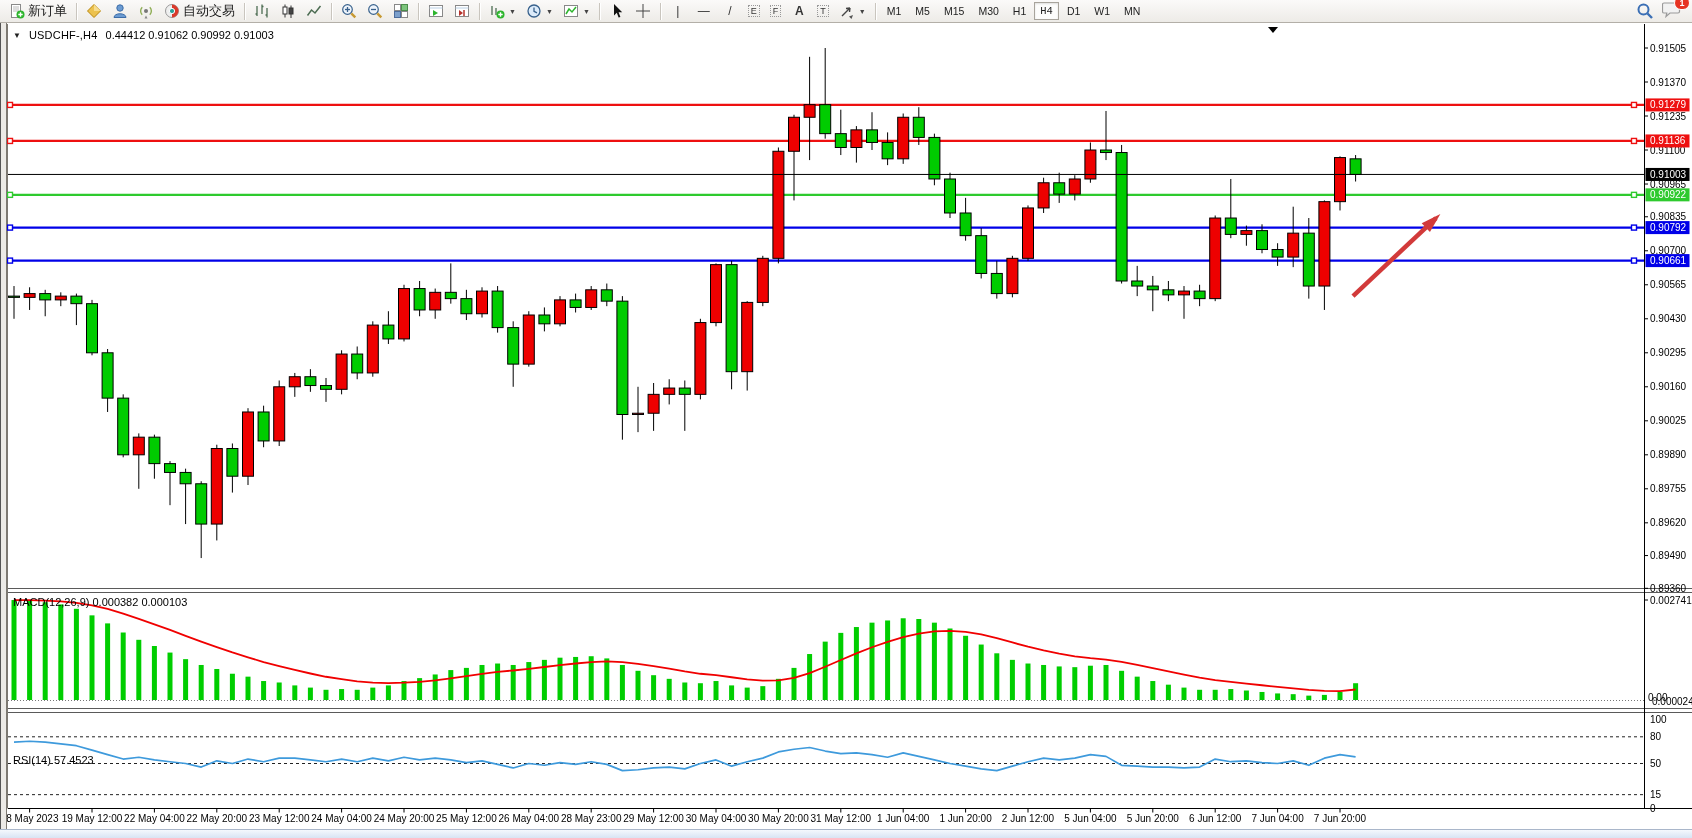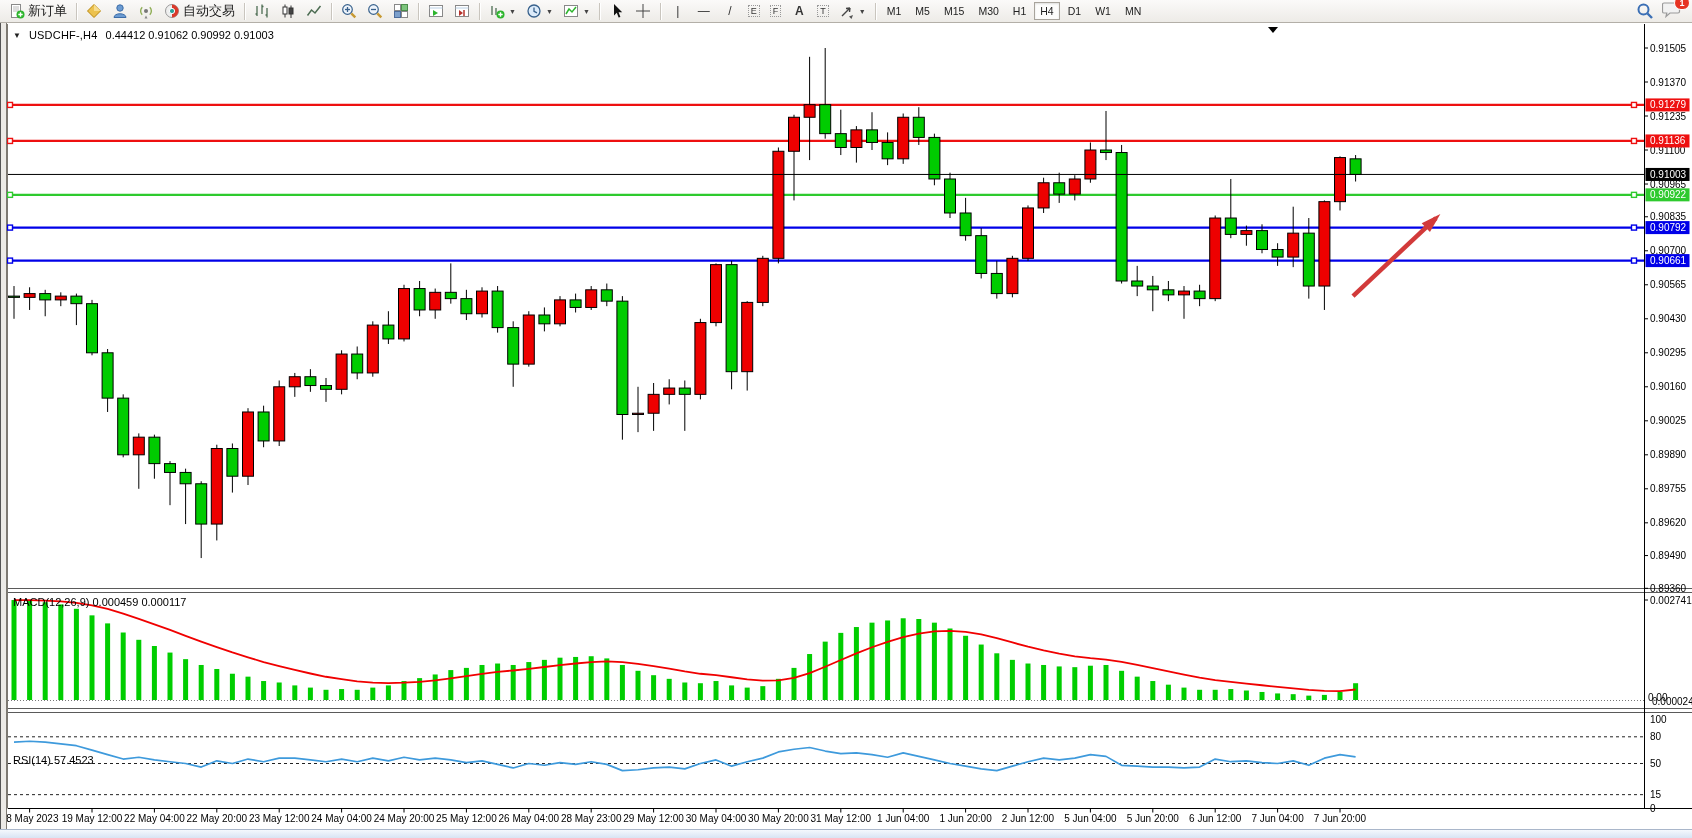--- a/index.html
+++ b/index.html
@@ -9,21 +9,21 @@
   .toolbar{position:absolute;left:0;top:0;width:1692px;height:23px;display:flex;align-items:center;
     background:linear-gradient(#fbfaf9,#edebe7);border-bottom:1px solid #b3afa8;padding-left:4px;box-sizing:border-box;z-index:5;}
   .tb-btn{display:flex;align-items:center;gap:3px;padding:1px 4px;height:20px;border:1px solid transparent;border-radius:2px;}
   .tb-lab{font-size:13px;color:#1a1a1a;white-space:nowrap;text-align:center;}
   .sep{width:1px;height:17px;background:#c9c5be;margin:0 4px;box-shadow:1px 0 0 #fff;}
   .caret{font-size:7px;color:#444;margin-left:1px;}
   .glyph{font-size:12px;color:#333;width:16px;text-align:center;display:inline-block;font-weight:bold;}
   .glyph.thin{font-weight:normal;}
   .dotbox{border:1px dotted #999;font-size:9px;padding:0 2px;color:#333;}
   .tf{font-size:10.5px;color:#222;padding:2px 5px;margin:3px 1px;border:1px solid transparent;}
-  .tf.active{background:#fdfdfc;border:1px solid #a8a49c;box-shadow:inset 0 1px 2px rgba(0,0,0,.12);}
+  .tf.active{background:#fdfdfc;border:1px solid #a8a49c;box-shadow:inset 0 1px 2px rgba(0,0,0,.12);font-family:Liberation Mono, monospace;}
   .tb-right{margin-left:auto;margin-right:10px;display:flex;align-items:center;gap:8px;}
   .chatwrap{position:relative;}
   .badge{position:absolute;top:-4px;right:-8px;background:#e63222;color:#fff;font-size:9px;font-weight:bold;
     border-radius:8px;padding:1px 4.5px;border:1px solid #fff;}
   
   .left-edge{position:absolute;left:0;top:23px;width:7px;height:806px;background:#eceae6;border-right:1px solid #7d7972;border-left:1px solid #555;box-sizing:border-box;}
   #chart-svg{position:absolute;left:0;top:0;}
   .chart-title{position:absolute;left:13px;top:29px;font-size:11px;color:#000;display:flex;gap:8px;align-items:center;z-index:3;}
   .chart-title .tri{font-size:8px;color:#222;}
   .ind-label{position:absolute;left:13px;font-size:11px;color:#000;z-index:3;}
@@ -687,17 +687,17 @@
         <span class="badge">1</span>
       </span>
     </div>
   </div>
 
   <div class="chart-title">
     <span class="tri">▼</span>
     <span style="letter-spacing:.2px;">USDCHF-,H4</span>
     <span>0.44412 0.91062 0.90992 0.91003</span>
   </div>
-  <div class="ind-label macd">MACD(12,26,9) 0.000459 0.000117</div>
+  <div class="ind-label macd">MACD(12,26,9) 0.000382 0.000103</div>
   <div class="ind-label rsi">RSI(14) 57.4523</div>
 
   <div class="bottom-strip"></div>
 </div>
 
 </body></html>

